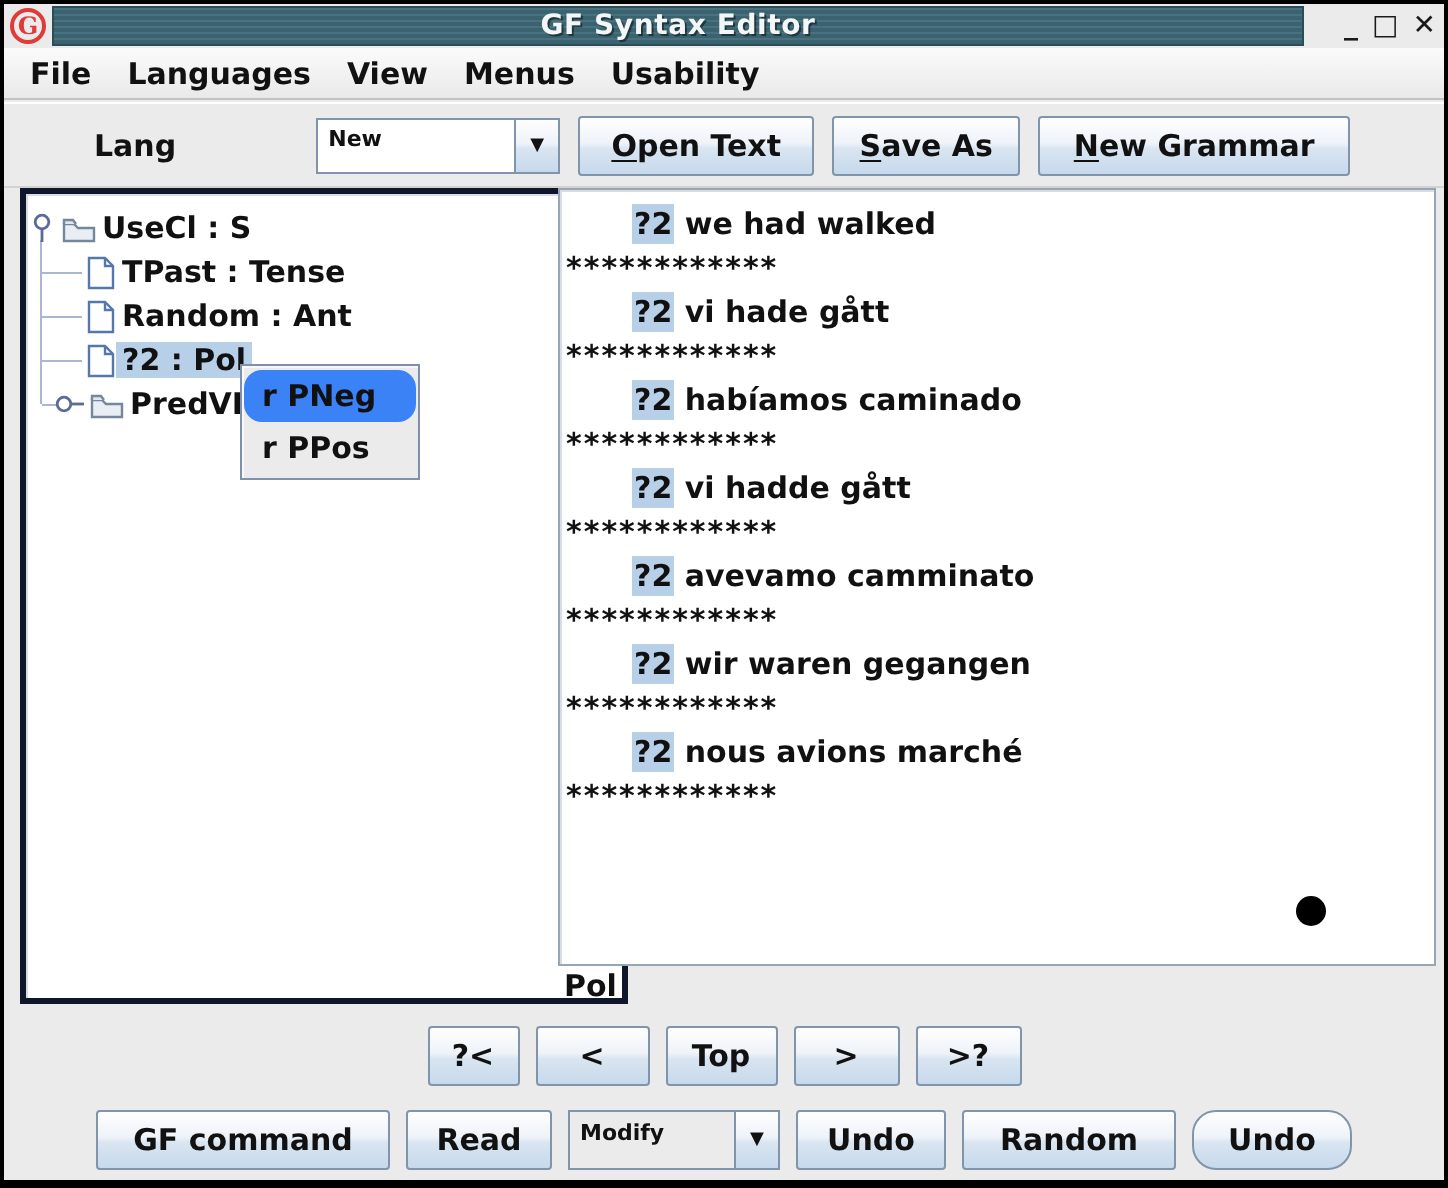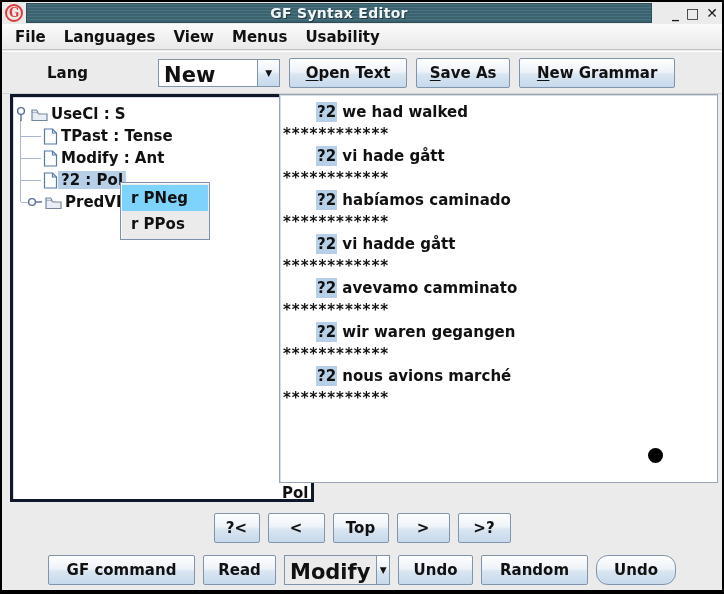--- a/index.html
+++ b/index.html
@@ -38,21 +38,21 @@
   
   .toolbar {
     position:absolute; left:0; top:49px; width:100%; height:43px;
     background:#ebebeb; box-shadow:inset 0 1px 0 #fff, inset 0 -1px 0 #d2d2d2;
     display:flex; align-items:center;
   }
   .lang-label { font-size:15px; margin-left:45px; }
   .combo {
     display:flex; height:28px; border:1px solid #8095ab; background:#fff;
   }
-  .combo-value { font-size:21px; padding:3px 6px 0 5px; background:#fff; }
+  .combo-value { font-size:11px; padding:3px 6px 0 5px; background:#fff; }
   .combo-arrow {
     width:22px; display:flex; align-items:center; justify-content:center;
     background:linear-gradient(to bottom,#fefefe,#eef3f9 45%,#d9e5f1 55%,#c6d9ec);
     border-left:1px solid #8095ab; font-size:9px; color:#111;
   }
   .lang-combo { margin-left:70px; width:122px; }
   .btn {
     font-size:15px; color:#111;
     background:linear-gradient(to bottom,#fefefe,#eef3f9 45%,#d9e5f1 55%,#c6d9ec);
     border:1px solid #8095ab; border-radius:2px;
@@ -73,21 +73,21 @@
   .tlabel.selected { background:#b8cfe8; }
   .tree-line { position:absolute; background:#a9b6d4; }
   .handle-svg, .icon-svg { display:block; }
   
   .popup {
     position:absolute; left:118px; top:180px; width:90px; height:58px;
     background:#ebebeb; border:1px solid #7e90ad; padding:2px 1px; z-index:20;
     box-shadow:inset 1px 1px 0 #f8f8f8;
   }
   .popup-item { height:26px; display:flex; align-items:center; padding-left:9px; font-size:15px; white-space:pre; }
-  .popup-item.selected { background:#7dd3fc; }
+  .popup-item.selected { background:#3b82f6;border-radius:9px; }
   
   .text-panel {
     position:absolute; left:277px; top:92px; width:439px; height:389px;
     background:#fff; border:1px solid #98a5b2; box-shadow:inset 1px 1px 0 #d7dde3;
     padding-top:6px; overflow:hidden;
   }
   .tline { height:22px; line-height:22px; font-size:15px; padding-left:36px; white-space:pre; }
   .sline { height:22px; line-height:22px; font-size:15px; padding-left:3px; white-space:pre; letter-spacing:1px; }
   .hl { background:#b8cfe8; padding:1px 1px; }
   .dot { position:absolute; left:368px; top:353px; width:15px; height:15px; border-radius:50%; background:#000; }
@@ -172,21 +172,21 @@
           <path d="M9.5,1 L9.5,5 L13.5,5" fill="none" stroke="#5577aa" stroke-width="1.2"></path>
         </svg>
       <span class="tlabel">TPast : Tense</span>
     </div>
 
     <div class="trow" style="top:50px; left:30px;">
       <svg class="icon-svg" width="15" height="17">
           <path d="M1.5,1 L9.5,1 L13.5,5 L13.5,16 L1.5,16 Z" fill="#fff" stroke="#5577aa" stroke-width="1.2"></path>
           <path d="M9.5,1 L9.5,5 L13.5,5" fill="none" stroke="#5577aa" stroke-width="1.2"></path>
         </svg>
-      <span class="tlabel">Modify : Ant</span>
+      <span class="tlabel">Random : Ant</span>
     </div>
 
     <div class="trow" style="top:72px; left:30px;">
       <svg class="icon-svg" width="15" height="17">
           <path d="M1.5,1 L9.5,1 L13.5,5 L13.5,16 L1.5,16 Z" fill="#fff" stroke="#5577aa" stroke-width="1.2"></path>
           <path d="M9.5,1 L9.5,5 L13.5,5" fill="none" stroke="#5577aa" stroke-width="1.2"></path>
         </svg>
       <span class="tlabel selected">?2 : Pol</span>
     </div>
 

